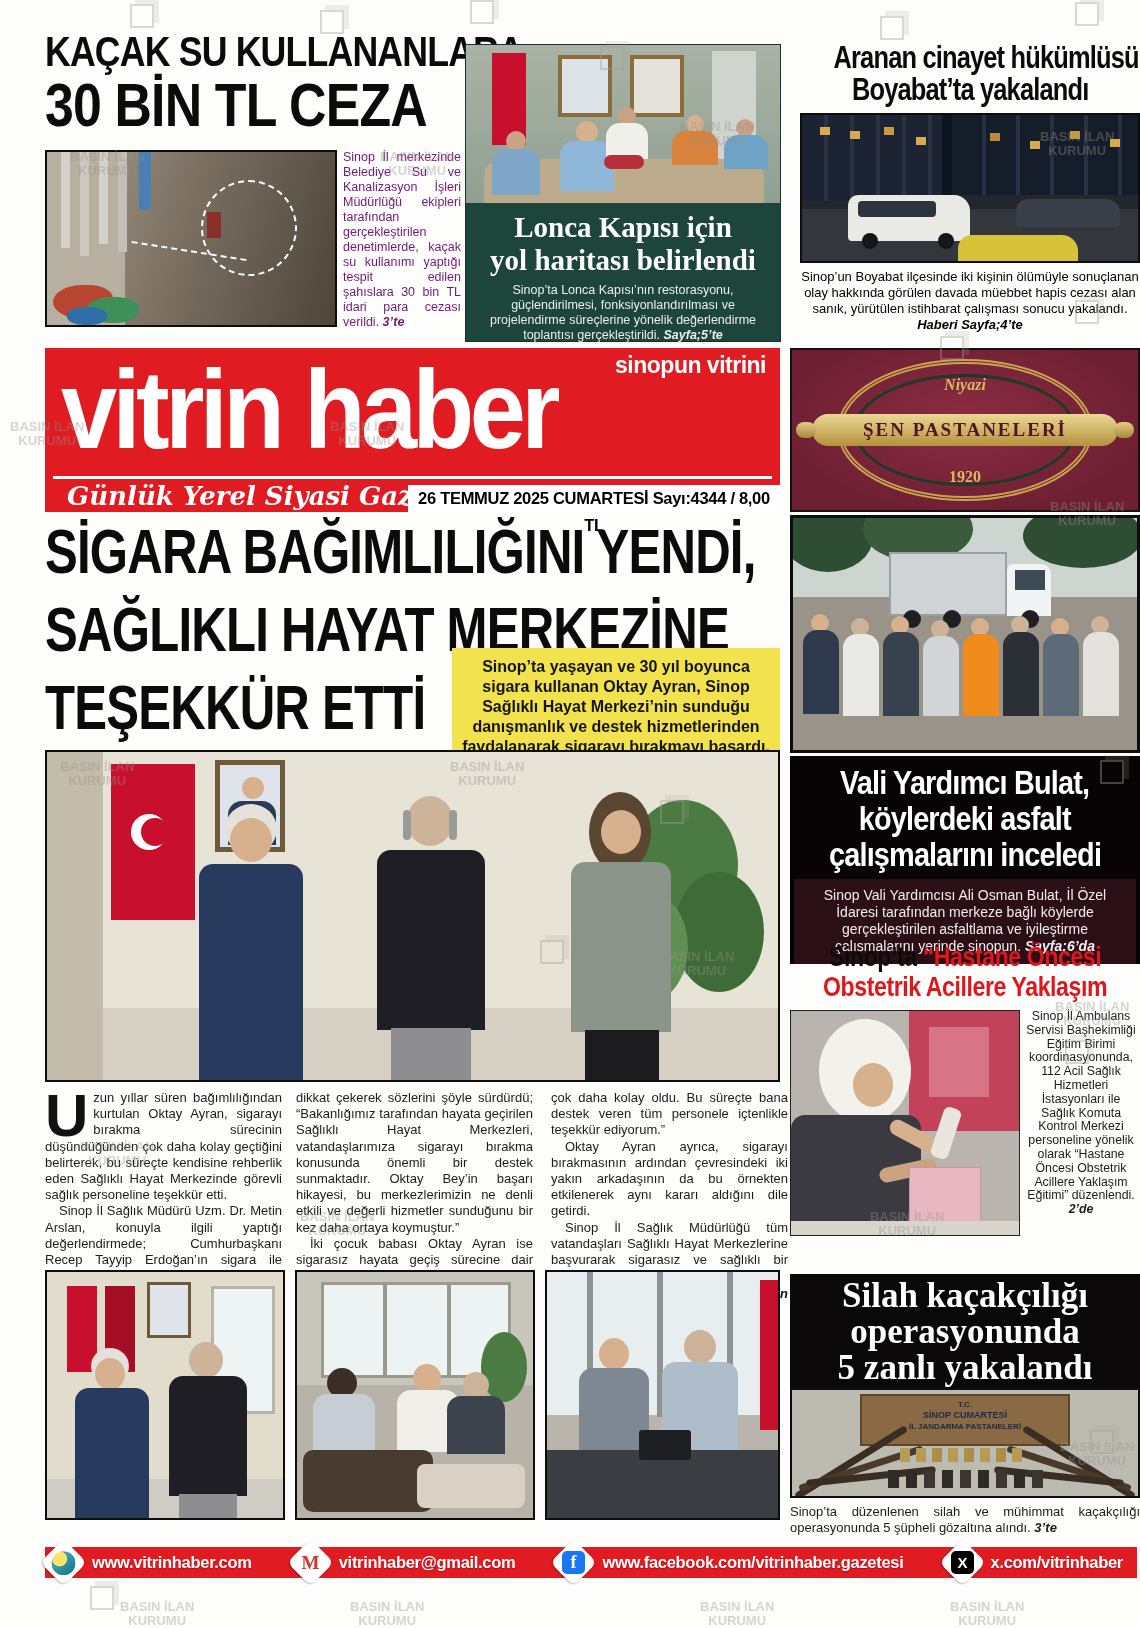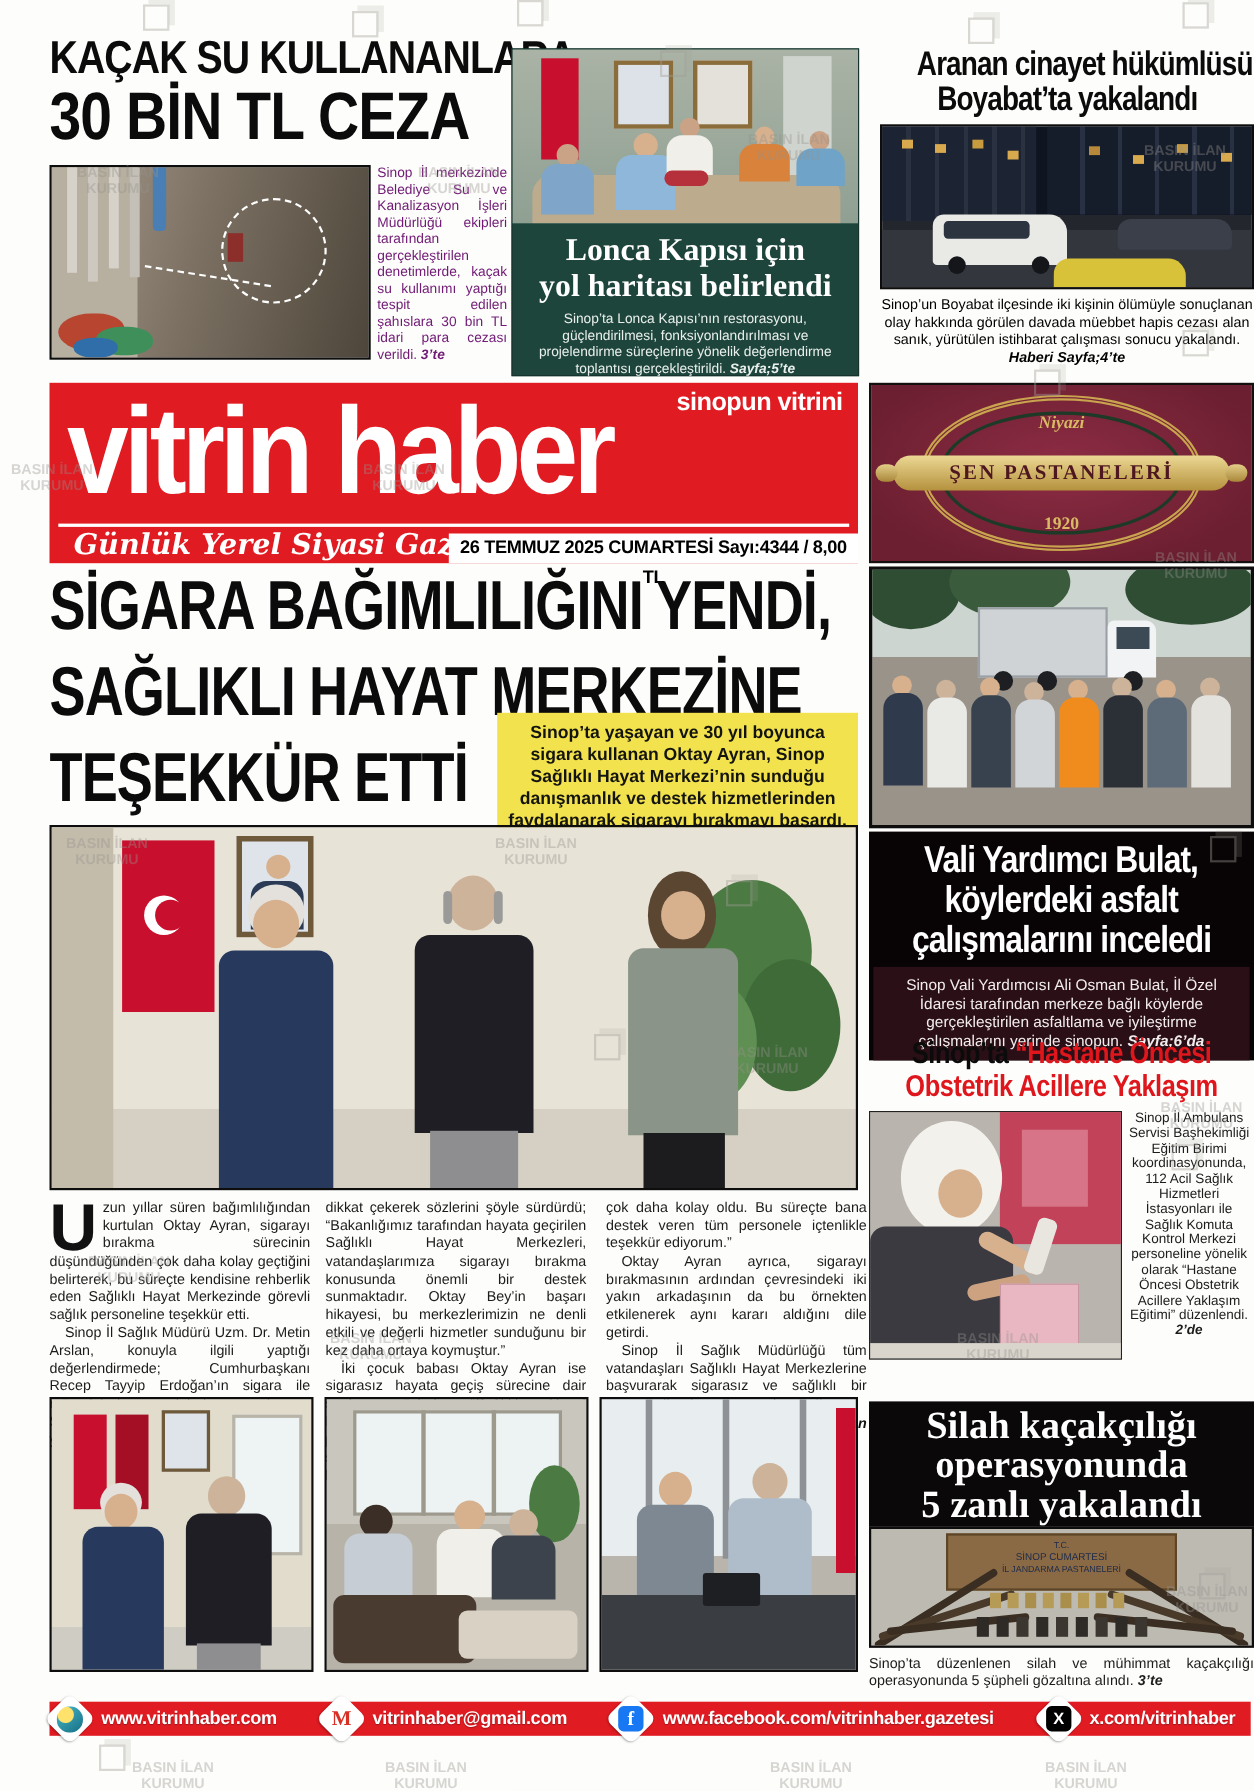--- a/index.html
+++ b/index.html
@@ -328,21 +328,21 @@
       <p id="hastane-body"><span>Sinop İl Ambulans Servisi Başhekimliği Eğitim Birimi koordinasyonunda, 112 Acil Sağlık Hizmetleri İstasyonları ile Sağlık Komuta Kontrol Merkezi personeline yönelik olarak “Hastane Öncesi Obstetrik Acillere Yaklaşım Eğitimi” düzenlendi. </span><span class="pref">2’de</span></p>
     </div>
   </div>
 
   <div id="silah-box">
     <span class="l">Silah kaçakçılığı</span>
     <span class="l">operasyonunda</span>
     <span class="l">5 zanlı yakalandı</span>
   </div>
   <div class="photo" id="silah-photo" style="background:#bdbab2">
-    <div class="abs" style="left:68px;top:4px;width:210px;height:52px;background:#8a6a44;border:2px solid #5d4527;text-align:center;color:#1d2a4a;font-weight:normal">
+    <div class="abs" style="left:68px;top:4px;width:210px;height:52px;background:#8a6a44;border:2px solid #5d4527;text-align:center;color:#1d2a4a;font-weight:bold">
       <div style="font-size:8px;line-height:10px;padding-top:4px">T.C.</div>
       <div style="font-size:9px;line-height:11px">SİNOP CUMARTESİ</div>
       <div style="font-size:8px;line-height:12px">İL JANDARMA PASTANELERİ</div>
     </div>
     <div class="abs" style="left:-6px;bottom:30px;width:130px;height:7px;background:#3a2e22;border-radius:4px;transform:rotate(-32deg)"></div>
     <div class="abs" style="left:4px;bottom:24px;width:130px;height:7px;background:#4a3a2a;border-radius:4px;transform:rotate(-18deg)"></div>
     <div class="abs" style="left:14px;bottom:16px;width:130px;height:7px;background:#3a2e22;border-radius:4px;transform:rotate(-6deg)"></div>
     <div class="abs" style="right:-6px;bottom:30px;width:130px;height:7px;background:#3a2e22;border-radius:4px;transform:rotate(32deg)"></div>
     <div class="abs" style="right:4px;bottom:24px;width:130px;height:7px;background:#4a3a2a;border-radius:4px;transform:rotate(18deg)"></div>
     <div class="abs" style="right:14px;bottom:16px;width:130px;height:7px;background:#3a2e22;border-radius:4px;transform:rotate(6deg)"></div>

